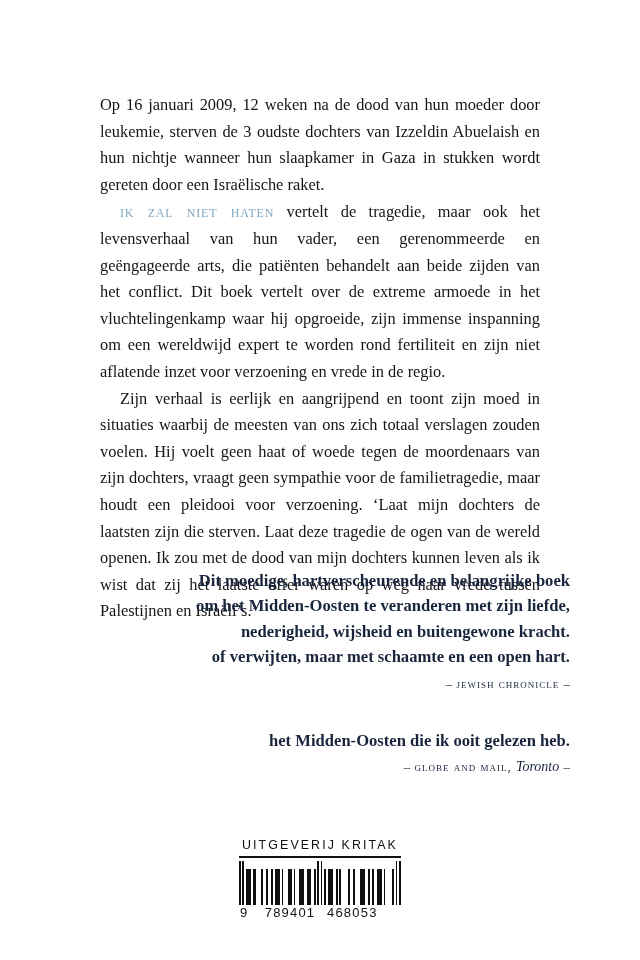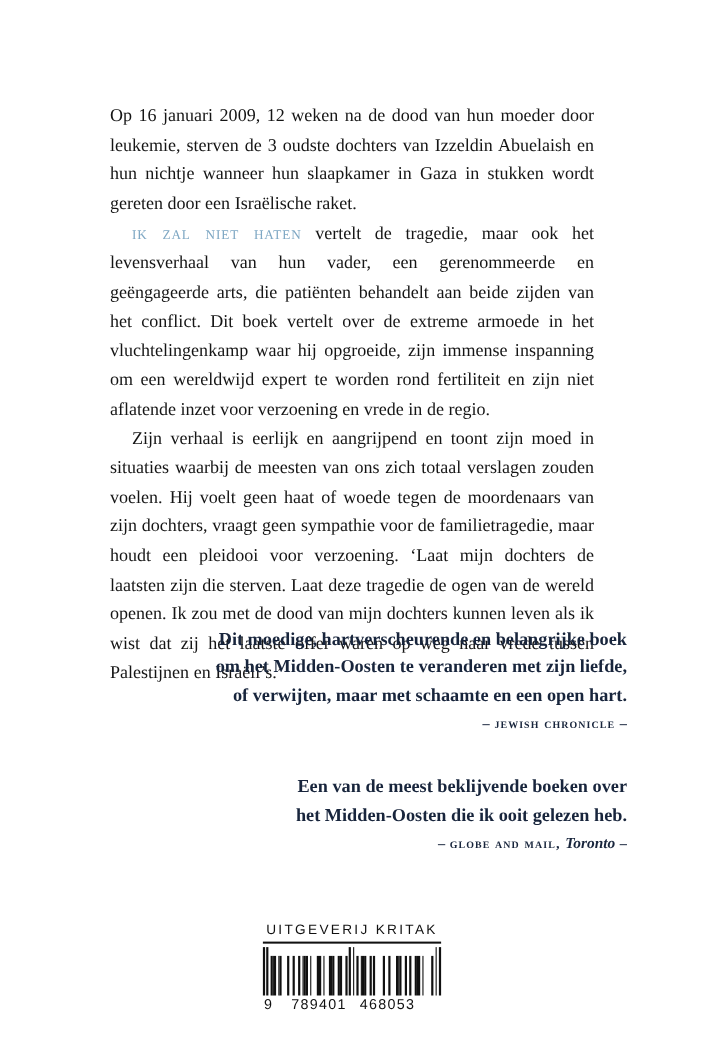--- a/index.html
+++ b/index.html
@@ -74,21 +74,21 @@
     display: block;
   }
 
   .attribution {
     margin: 6px 0 0 0;
     font-size: 13px;
     font-variant: small-caps;
     text-transform: lowercase;
     letter-spacing: 1.0px;
     color: #18253c;
-    font-weight: bold;
+    font-weight: normal;
   }
   .attribution .dash {
     font-variant: normal;
     text-transform: none;
     letter-spacing: 0;
   }
   .attribution .city {
     font-style: italic;
     font-variant: normal;
     text-transform: none;
@@ -189,28 +189,28 @@
 
     <p class="para">Zijn verhaal is eerlijk en aangrijpend en toont zijn moed in situaties waarbij de meesten van ons zich totaal verslagen zouden voelen. Hij voelt geen haat of woede tegen de moordenaars van zijn dochters, vraagt geen sympathie voor de familietragedie, maar houdt een pleidooi voor verzoening. ‘Laat mijn dochters de laatsten zijn die sterven. Laat deze tragedie de ogen van de wereld openen. Ik zou met de dood van mijn dochters kunnen leven als ik wist dat zij het laatste offer waren op weg naar vrede tussen Palestijnen en Israëli’s.’</p>
   </div>
 
   <div class="reviews">
 
     <div>
       <p class="quote">
         <span class="quote-line">Dit moedige, hartverscheurende en belangrijke boek</span>
         <span class="quote-line">om het Midden-Oosten te veranderen met zijn liefde,</span>
+        <span class="quote-line">nederigheid, wijsheid en buitengewone kracht.</span>
         <span class="quote-line">of verwijten, maar met schaamte en een open hart.</span>
       </p>
       <p class="attribution"><span class="dash">–</span>&nbsp;<span>Jewish Chronicle</span>&nbsp;<span class="dash">–</span></p>
     </div>
 
     <div class="review-second">
       <p class="quote">
-        <span class="quote-line">Een van de meest beklijvende boeken over</span>
         <span class="quote-line">het Midden-Oosten die ik ooit gelezen heb.</span>
       </p>
       <p class="attribution"><span class="dash">–</span>&nbsp;<span>Globe and Mail,</span>&nbsp;<span class="city">Toronto</span>&nbsp;<span class="dash">–</span></p>
     </div>
 
   </div>
 
   <div class="footer">
 
     <div class="publisher">UITGEVERIJ KRITAK</div>

